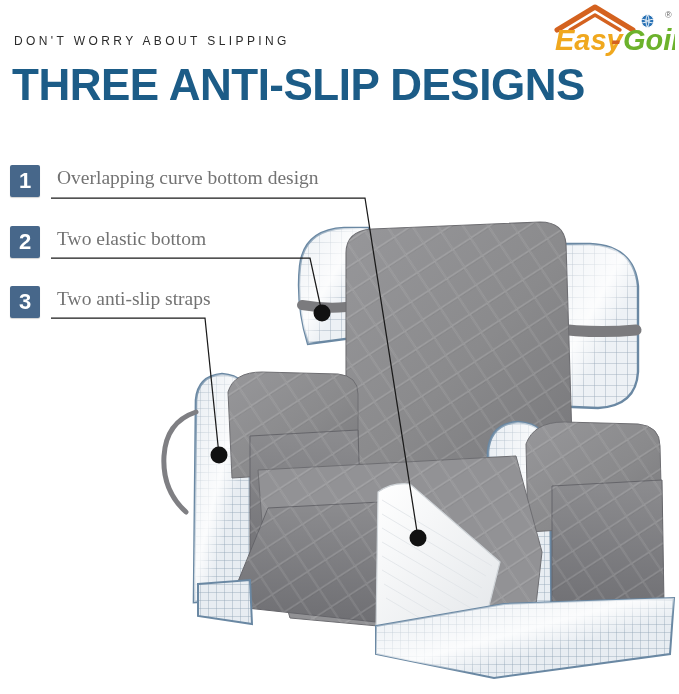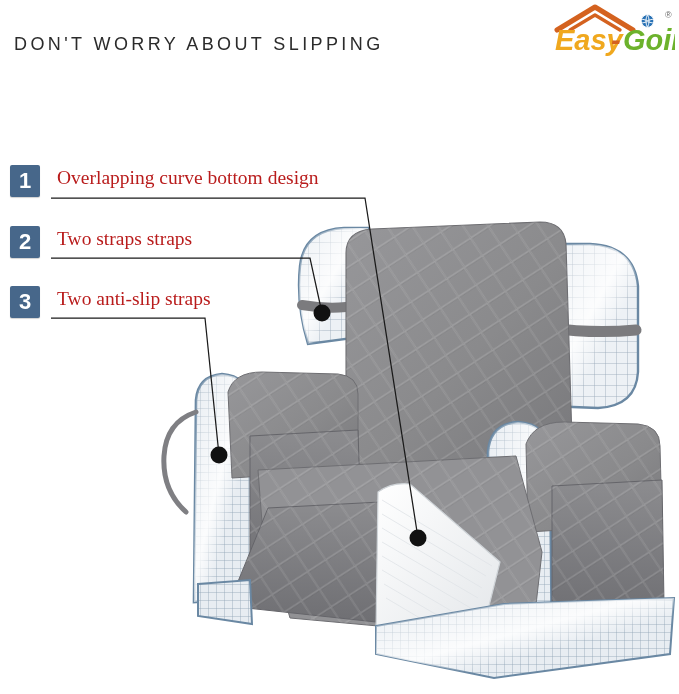--- a/index.html
+++ b/index.html
@@ -26,21 +26,21 @@
     top: 4px;
     width: 126px;
     height: 52px;
   }
 
   #subtitle {
     position: absolute;
     left: 14px;
     top: 34px;
     font-family: "Liberation Sans", sans-serif;
-    font-size: 18px;
+    font-size: 12px;
     font-weight: 400;
     letter-spacing: 3.4px;
     color: #2b2b2b;
     white-space: nowrap;
   }
 
   #main-heading {
     position: absolute;
     left: 12px;
     top: 63px;
@@ -81,21 +81,21 @@
     box-shadow: 0 1px 1px rgba(0,0,0,0.18);
   }
 
   .feature-label {
     position: absolute;
     left: 47px;
     top: 2px;
     font-family: "Liberation Serif", serif;
     font-size: 19.5px;
     font-weight: 400;
-    color: #b91c1c;
+    color: #737373;
     white-space: nowrap;
   }
 
   
   #leader-layer {
     position: absolute;
     left: 0; top: 0;
     width: 679px;
     height: 694px;
     pointer-events: none;
@@ -133,20 +133,21 @@
       <text x="62" y="46" font-family="Liberation Sans, sans-serif" font-size="29" font-weight="700" font-style="italic" fill="#d4621f">-</text>
 
       <text x="74" y="46" font-family="Liberation Sans, sans-serif" font-size="29" font-weight="700" font-style="italic" fill="#6cb22c">Going</text>
 
       <text x="116" y="14" font-family="Liberation Sans, sans-serif" font-size="9" fill="#6b6b6b">®</text>
     </svg>
   </div>
 
   <div id="subtitle">DON'T WORRY ABOUT SLIPPING</div>
 
+  <div id="main-heading">THREE ANTI-SLIP DESIGNS</div>
 
   <svg id="chair-layer" viewBox="0 0 679 694" xmlns="http://www.w3.org/2000/svg">
     <defs>
 
       <pattern id="meshGrid" width="11" height="11" patternUnits="userSpaceOnUse">
         <rect width="11" height="11" fill="#edf1f5"></rect>
         <path d="M0 0 H11 M0 0 V11" stroke="#97a8b8" stroke-width="0.85"></path>
       </pattern>
       <pattern id="meshGridSmall" width="8" height="8" patternUnits="userSpaceOnUse">
         <rect width="8" height="8" fill="#e8edf2"></rect>
@@ -278,21 +279,21 @@
     </g>
   </svg>
 
   <div class="feature-row" id="feature-1">
     <div class="feature-badge">1</div>
     <div class="feature-label">Overlapping curve bottom design</div>
   </div>
 
   <div class="feature-row" id="feature-2">
     <div class="feature-badge">2</div>
-    <div class="feature-label">Two straps straps</div>
+    <div class="feature-label">Two elastic bottom</div>
   </div>
 
   <div class="feature-row" id="feature-3">
     <div class="feature-badge">3</div>
     <div class="feature-label">Two anti-slip straps</div>
   </div>
 
 </div>
 
 </body></html>

